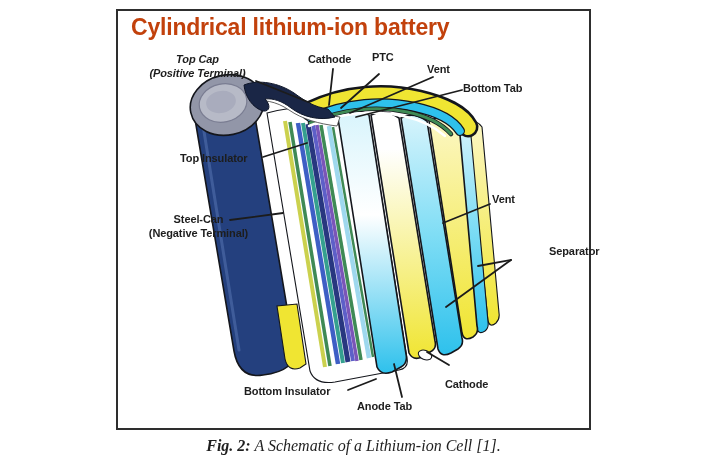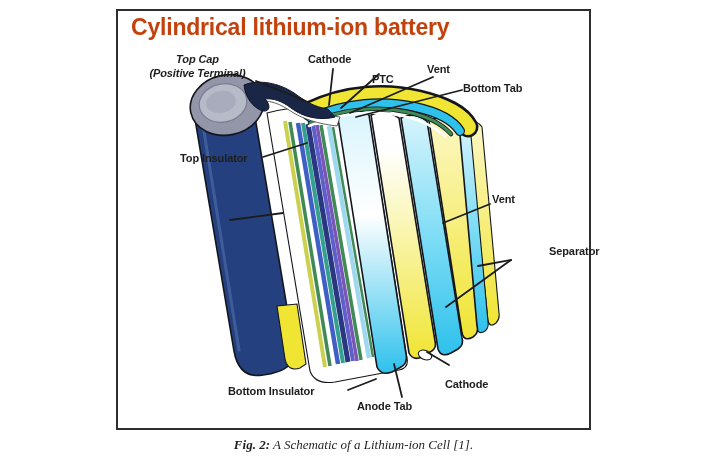--- a/index.html
+++ b/index.html
@@ -7,21 +7,21 @@
           font-family:"Liberation Sans", sans-serif;}
   .figure-box{position:absolute;left:116px;top:9px;width:475px;height:421px;
               border:2px solid #2e2e2e;background:#ffffff;box-sizing:border-box;}
   .diagram-svg{position:absolute;left:0;top:0;}
   .fig-title{position:absolute;left:13px;top:3px;font-size:23px;font-weight:bold;
              color:#c2410c;letter-spacing:-0.2px;white-space:nowrap;}
   .lbl{position:absolute;font-size:11px;font-weight:bold;color:#1d1d1d;line-height:14px;
        white-space:nowrap;letter-spacing:-0.1px;}
   .lbl.center{text-align:center;white-space:normal;}
   .caption{position:absolute;left:116px;top:437px;width:475px;text-align:center;
-           font-family:"Liberation Serif", serif;font-style:italic;font-size:13px;color:#1f1f1f;}
+           font-family:"Liberation Serif", serif;font-style:italic;font-size:16px;color:#1f1f1f;}
   .caption .cap-b{font-weight:bold;}
   
   .ln{stroke:#1c1c1c;stroke-width:1.8;fill:none;stroke-linecap:round;}
   .shape{stroke:#14161c;stroke-width:1.6;}
   .shape-thin{stroke:#14161c;stroke-width:1.1;}
   .wave-dark{stroke:#14161c;fill:none;stroke-linecap:round;}
   .wave-band{fill:none;stroke-linecap:round;}
   .stripe{stroke-linecap:butt;}
 </style>
 </head>
@@ -112,27 +112,31 @@
       <path class="ln" d="M 401,396 L 393,363"></path>
     </svg>
 
     <div class="fig-title">Cylindrical lithium-ion battery</div>
 
     <div class="lbl center" style="left:22px;top:41px;width:115px;font-style:italic;">
       <div>Top Cap</div>
       <div>(Positive Terminal)</div>
     </div>
     <div class="lbl" style="left:190px;top:41px;">Cathode</div>
-    <div class="lbl" style="left:254px;top:61px;">PTC</div>
+    <div class="lbl" style="left:254px;top:39px;">PTC</div>
     <div class="lbl" style="left:309px;top:51px;">Vent</div>
     <div class="lbl" style="left:345px;top:70px;">Bottom Tab</div>
     <div class="lbl" style="left:62px;top:140px;text-align:right;">Top Insulator</div>
+    <div class="lbl center" style="left:23px;top:201px;width:115px;">
+      <div>Steel-Can</div>
+      <div>(Negative Terminal)</div>
+    </div>
     <div class="lbl" style="left:374px;top:181px;">Vent</div>
     <div class="lbl" style="left:395px;top:233px;margin-left:36px;">Separator</div>
     <div class="lbl" style="left:327px;top:366px;">Cathode</div>
-    <div class="lbl" style="left:110px;top:373px;">Bottom Insulator</div>
+    <div class="lbl" style="left:126px;top:373px;">Bottom Insulator</div>
     <div class="lbl" style="left:239px;top:388px;">Anode Tab</div>
   </div>
 
   <div class="caption">
     <span class="cap-b">Fig. 2:</span><span> A Schematic of a Lithium-ion Cell [1].</span>
   </div>
 </div>
 
 </body></html>

